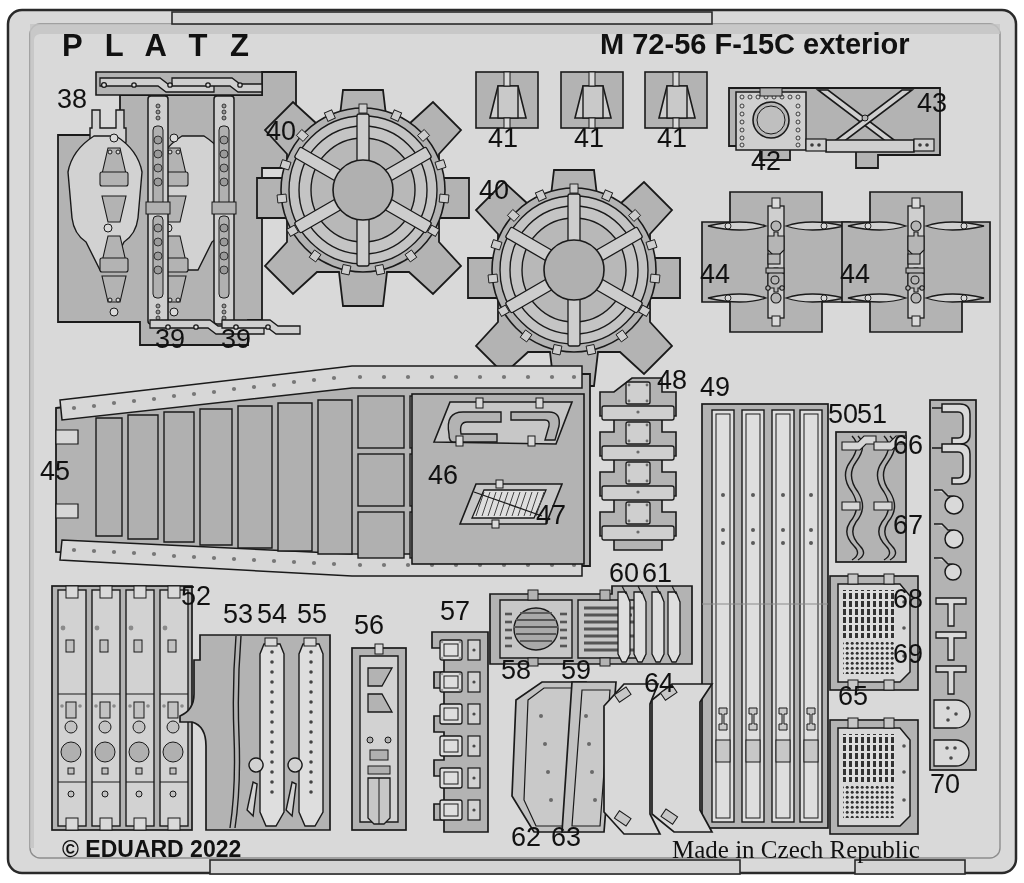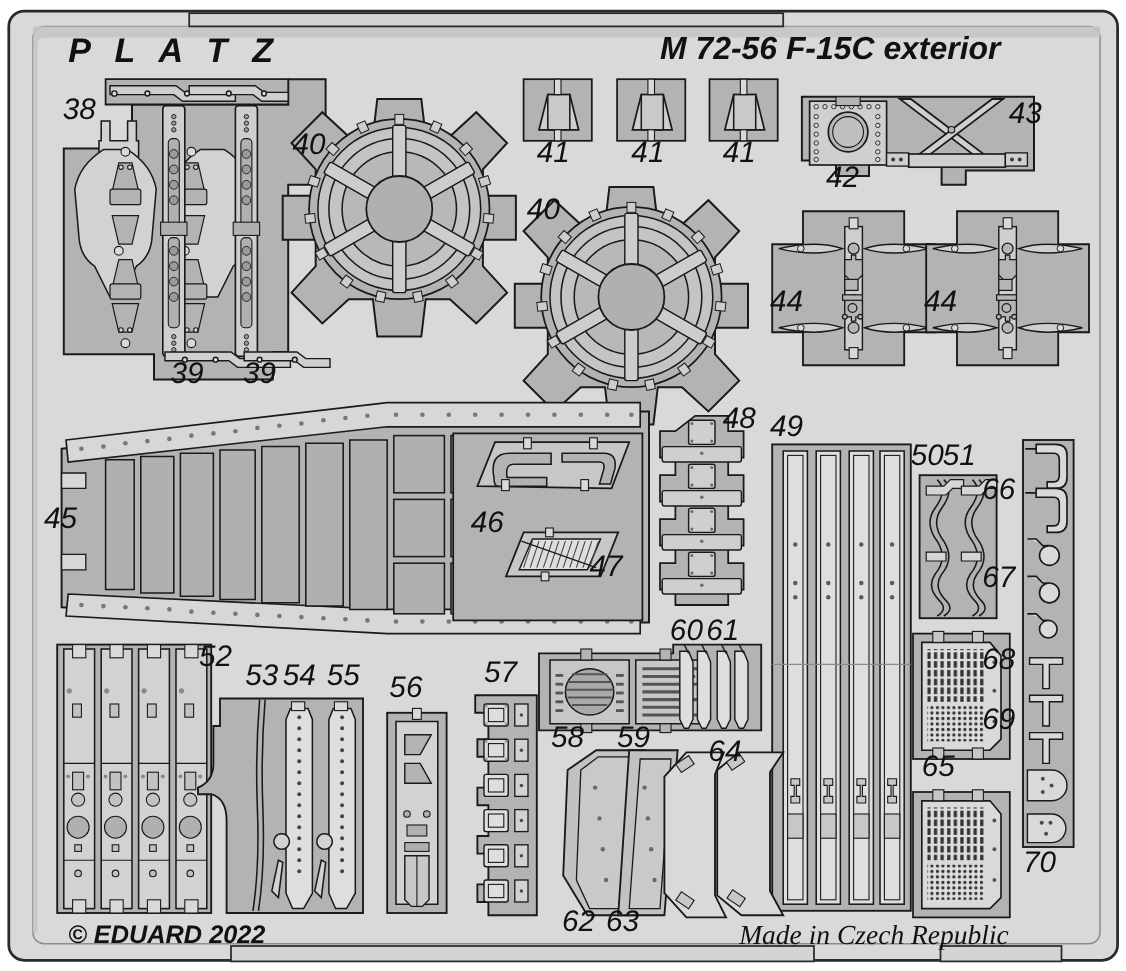--- a/index.html
+++ b/index.html
@@ -1,17 +1,17 @@
 <!DOCTYPE html>
 <html><head>
 <meta charset="utf-8">
 <style>
   html,body{margin:0;padding:0;background:#fff;}
   body{width:1024px;height:883px;overflow:hidden;font-family:"Liberation Sans",sans-serif;}
-  #stage{position:relative;width:1024px;height:883px;background:#ffffff;font-style:italic;}
+  #stage{position:relative;width:1024px;height:883px;background:#ffffff;}
   svg{display:block;}
   .pnum{font-family:"Liberation Sans",sans-serif;font-weight:400;fill:#111;}
   .brand{font-family:"Liberation Sans",sans-serif;font-weight:700;fill:#111;}
 </style>
 </head>
 <body>
 
 <div id="stage">
   <svg id="fret" width="1024" height="883" viewBox="0 0 1024 883">
     <defs>

